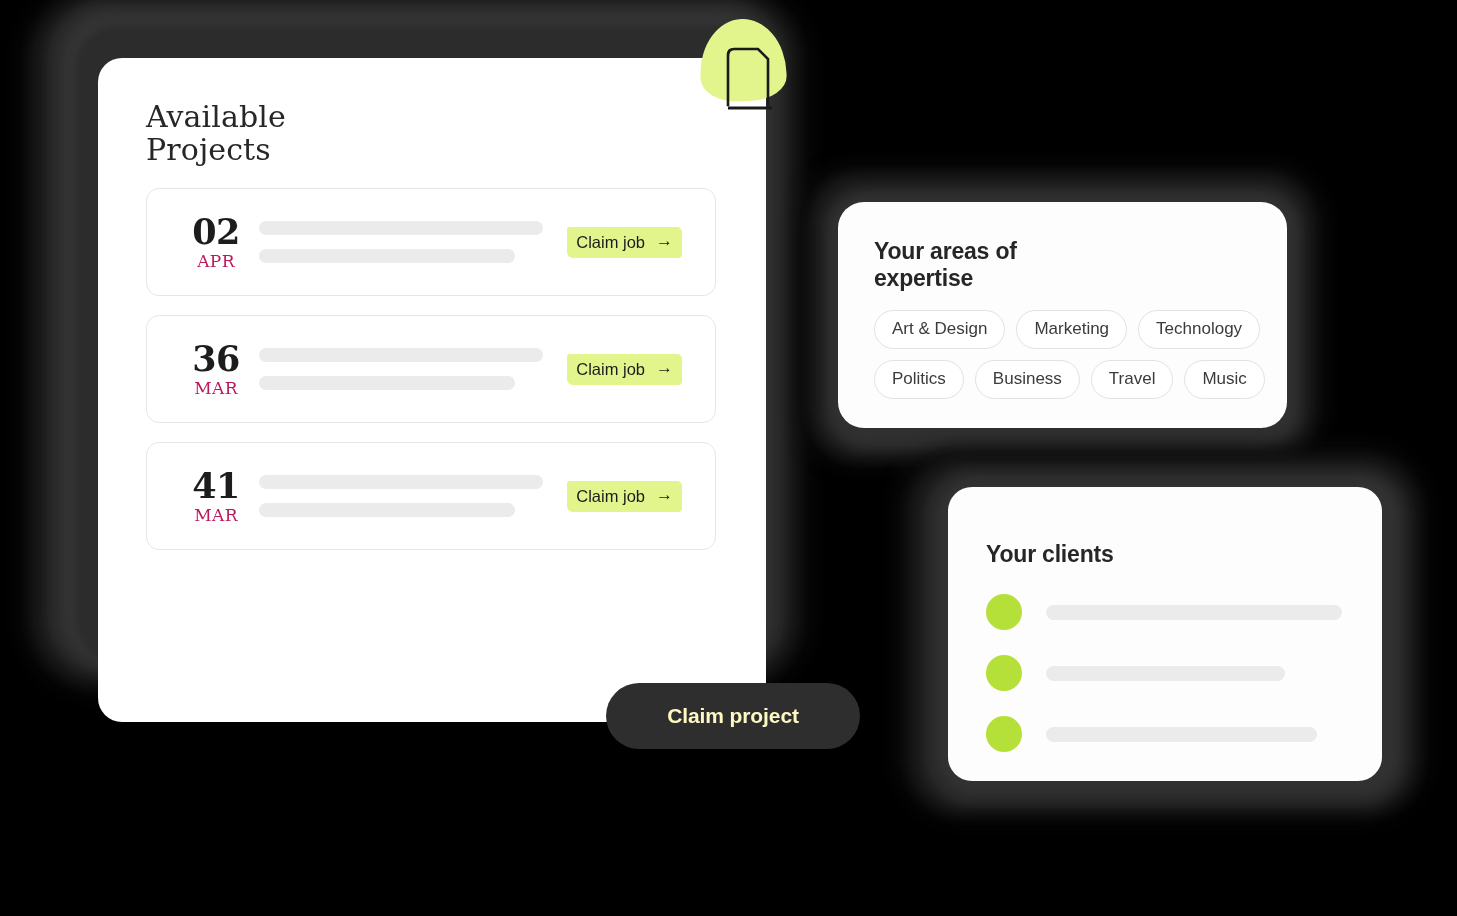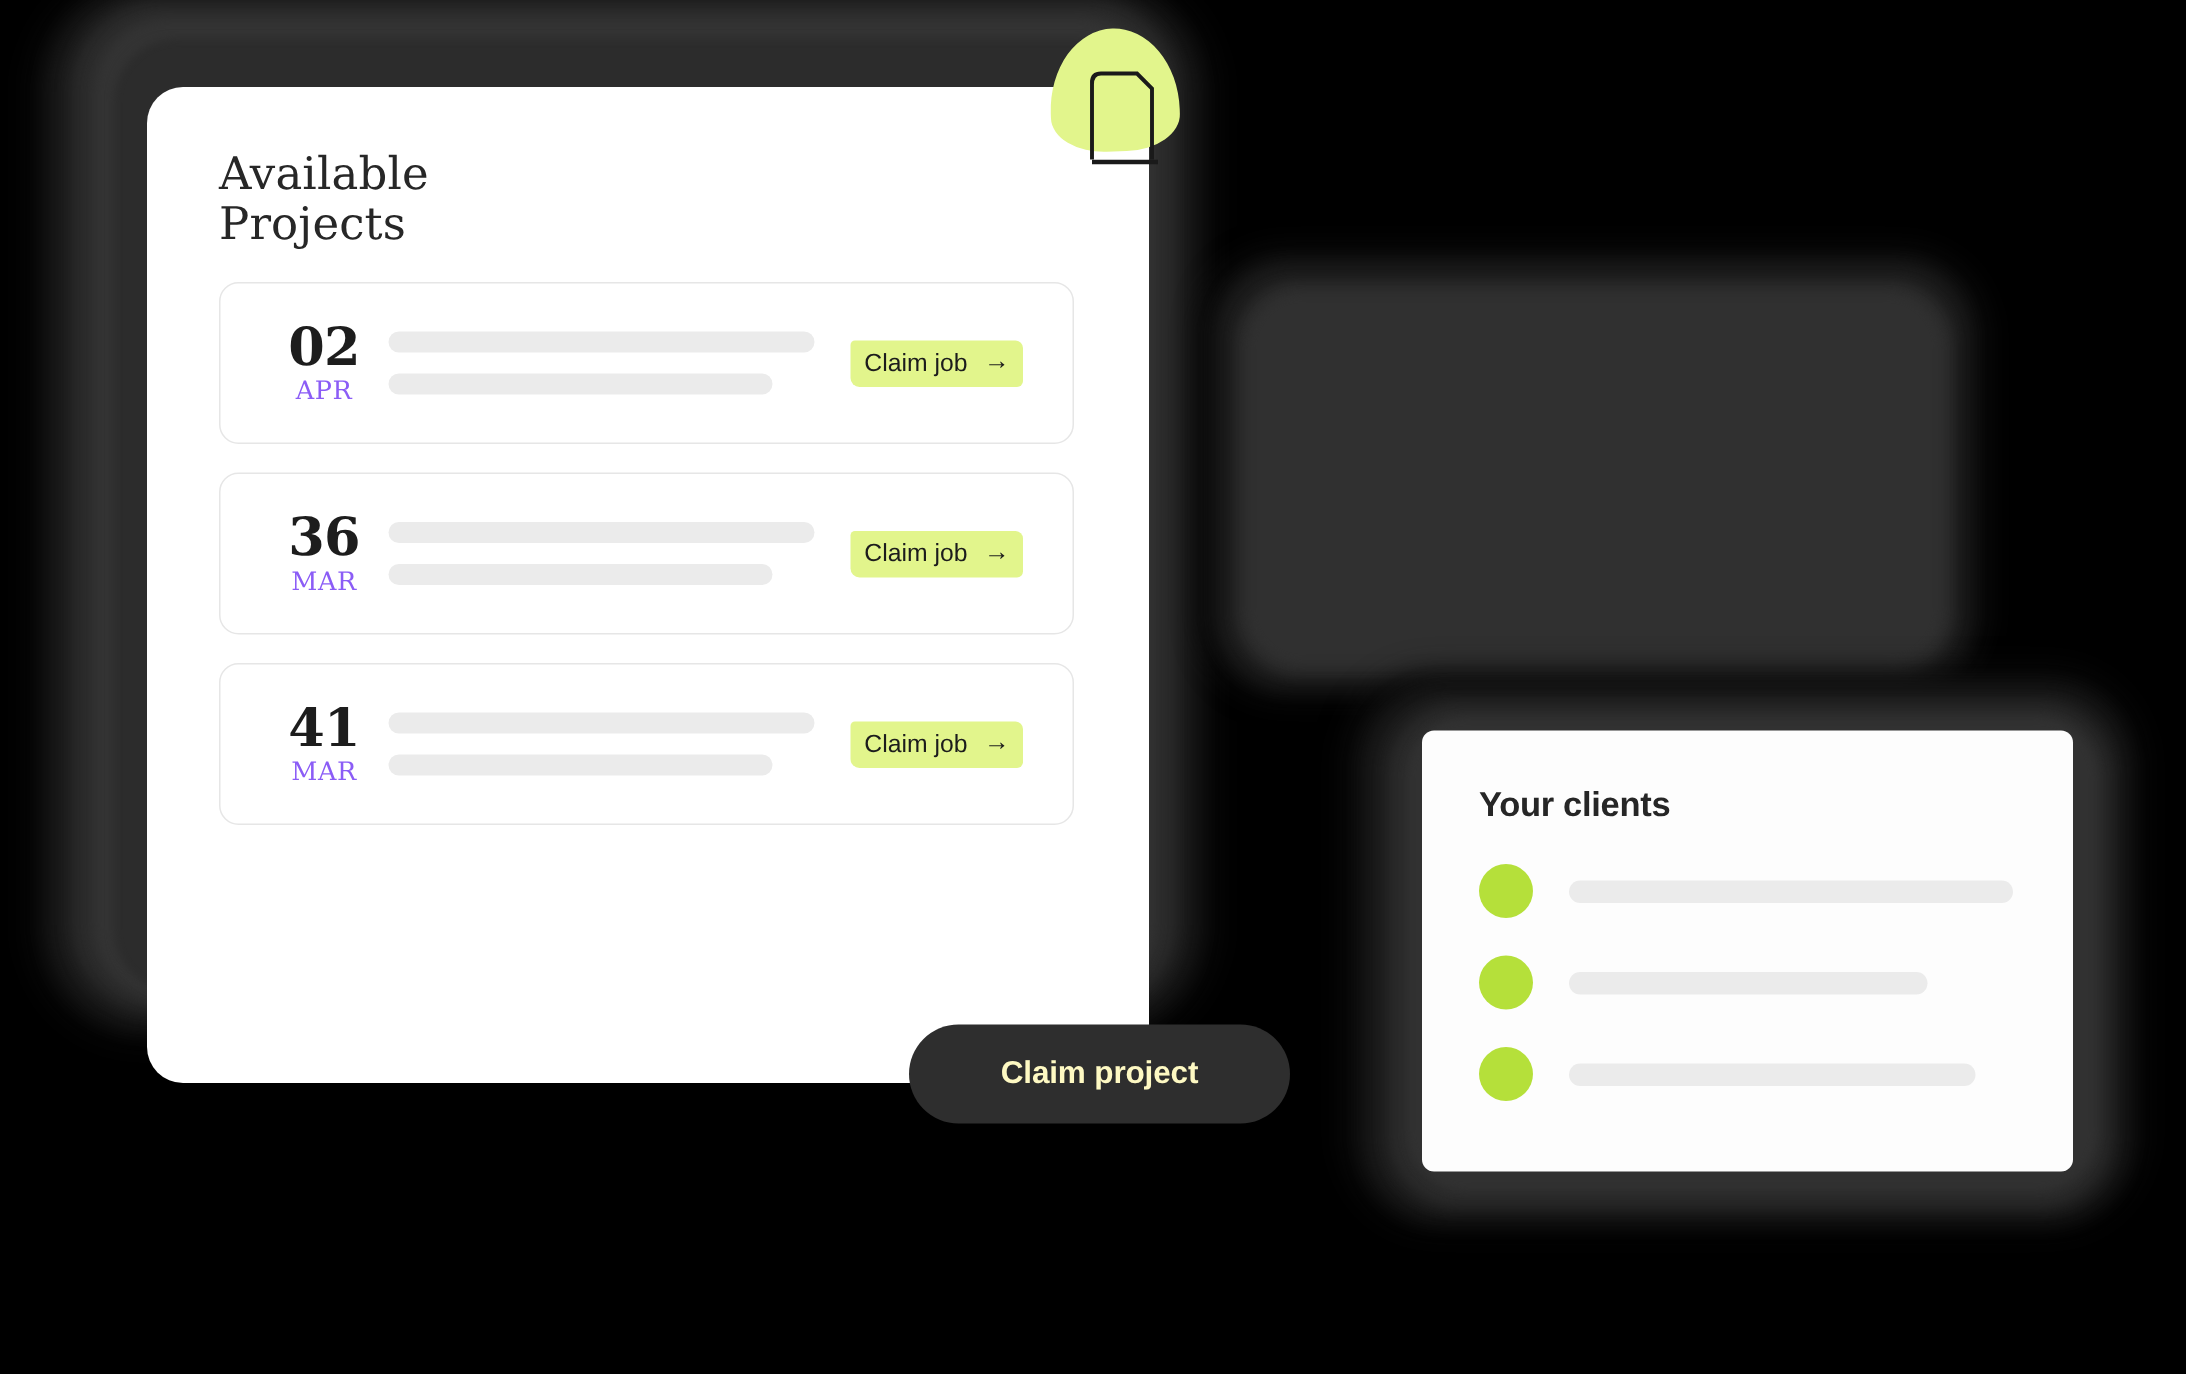--- a/index.html
+++ b/index.html
@@ -71,22 +71,22 @@
     padding: 36px 34px 0 36px;
     border-radius: 26px;
     background: #fdfdfd;
   }
 
   #clients-card {
     left: 948px;
     top: 487px;
     width: 434px;
     height: 294px;
-    padding: 36px 34px 0 38px;
-    border-radius: 8px;
+    padding: 54px 34px 0 38px;
+    border-radius: 24px;
     background: #fdfdfd;
   }
 
   
   .panel-title {
     font-family: "DejaVu Serif", "Liberation Serif", serif;
     font-size: 30px;
     line-height: 33px;
     color: #272727;
     letter-spacing: 0.1px;
@@ -114,21 +114,21 @@
   }
   .date-day {
     font-size: 35px;
     font-weight: 700;
     line-height: 38px;
     letter-spacing: -0.5px;
   }
   .date-month {
     font-size: 17px;
     line-height: 20px;
-    color: #8b5cf6;
+    color: #be185d;
     letter-spacing: 0.4px;
   }
 
   .skeletons {
     flex: 1 1 auto;
     display: flex;
     flex-direction: column;
     gap: 14px;
     padding-left: 4px;
   }
@@ -320,20 +320,37 @@
   </div>
 
   <div id="logo-badge">
     <div id="logo-blob"></div>
     <svg id="logo-doc" width="98" height="102" viewBox="0 0 98 102">
       <path d="M34 42 L34 92 M34 42 Q34 36 40 36 L64 36 L74 46 L74 92" fill="none" stroke="#1a1a1a" stroke-width="2.6" stroke-linecap="square" stroke-linejoin="miter"></path>
       <line x1="34" y1="95" x2="78" y2="95" stroke="#1a1a1a" stroke-width="3"></line>
     </svg>
   </div>
 
+  <div class="card" id="expertise-card">
+    <div class="card-heading">Your areas of
+expertise</div>
+    <div class="tag-rows">
+      <div class="tag-row">
+        <div class="tag">Art &amp; Design</div>
+        <div class="tag">Marketing</div>
+        <div class="tag">Technology</div>
+      </div>
+      <div class="tag-row">
+        <div class="tag">Politics</div>
+        <div class="tag">Business</div>
+        <div class="tag">Travel</div>
+        <div class="tag">Music</div>
+      </div>
+    </div>
+  </div>
 
   <div class="card" id="clients-card">
     <div class="card-heading">Your clients</div>
     <div class="client-list">
       <div class="client-row">
         <div class="avatar"></div>
         <div class="client-bar w1"></div>
       </div>
       <div class="client-row">
         <div class="avatar"></div>

